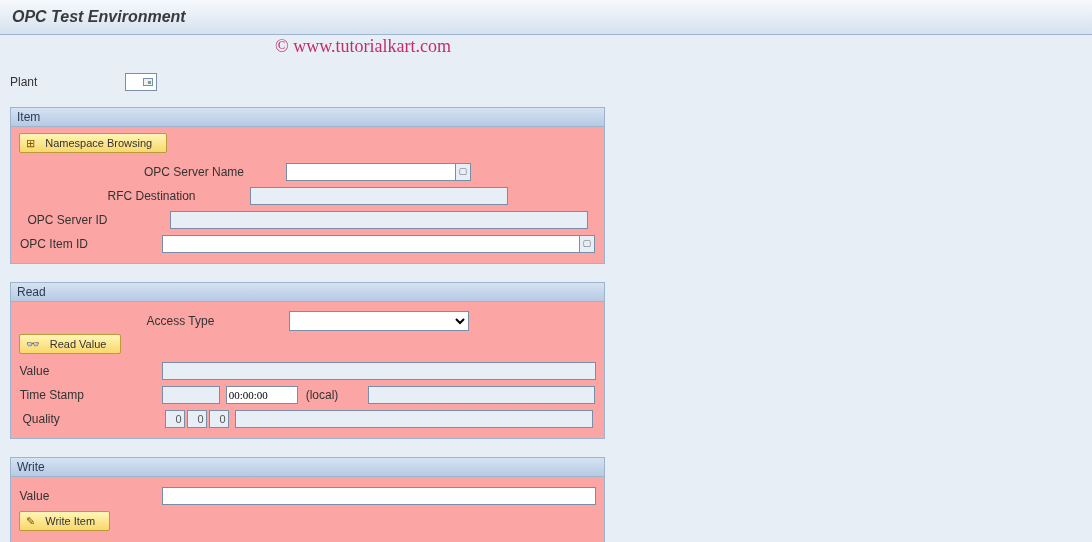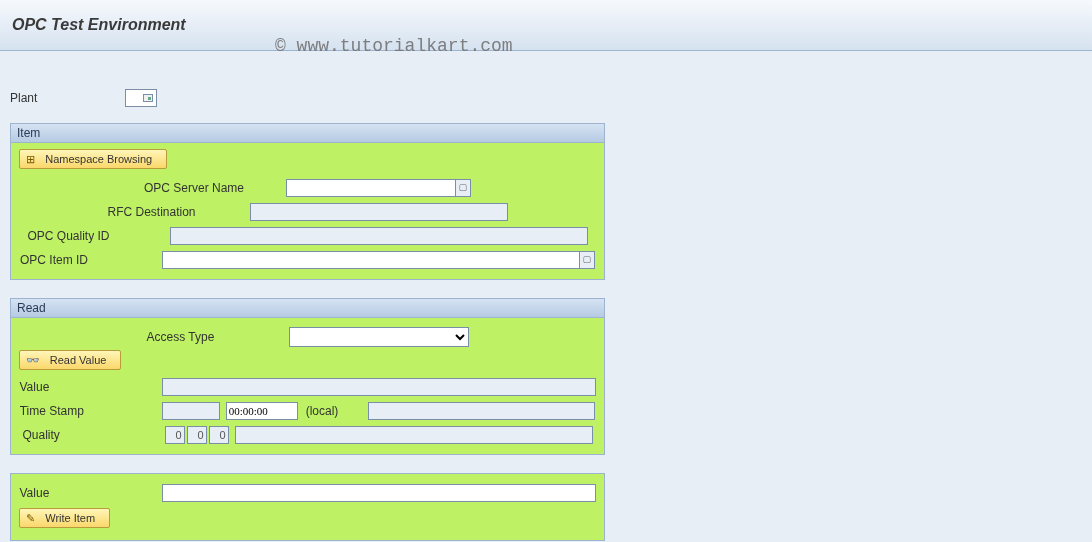--- a/index.html
+++ b/index.html
@@ -8,33 +8,33 @@
       font-size: 12px;
       background: #E8EEF6;
       color: #333;
       width: 1092px;
       height: 542px;
       position: relative;
     }
     .title-bar {
       background: linear-gradient(#F6F9FC, #D6E2F0);
       border-bottom: 1px solid #9DB4D0;
-      padding: 16px 12px;
+      padding: 8px 12px;
       font-size: 16px;
       font-style: italic;
       font-weight: bold;
       color: #3A3A3A;
     }
     .watermark {
       position: absolute;
       top: 36px;
       left: 275px;
-      color: #737373;
+      color: #be185d;
       font-size: 18px;
-      font-family: Liberation Mono, monospace;
+      font-family: Liberation Serif, serif;
       pointer-events: none;
       opacity: 0.9;
     }
     .content {
       padding: 20px 10px 10px 10px;
     }
     .plant-row {
       display: flex;
       align-items: center;
       margin: 18px 0 16px 0;
@@ -46,21 +46,21 @@
     }
     .plant-input { border:none; height:16px; width:16px; font-size:11px; outline:none;}
     .plant-f4{
       width:10px; height:8px; border:1px solid #7A8EA8; margin:0 3px 0 1px;
       background:#f0f0f0; position:relative;
     }
     .plant-f4::after{content:""; position:absolute; right:1px; bottom:1px; width:3px; height:3px; background:#6a8; }
 
     .group {
       border: 1px solid #9DB4D0;
-      background: #bef264;
+      background: #fca5a5;
       margin-bottom: 18px;
       width: 595px;
     }
     .group-header {
       background: linear-gradient(#D5E3F3, #B6CAE2);
       border-bottom: 1px solid #9DB4D0;
       padding: 2px 6px;
       font-size: 12px;
       color: #2A3A55;
     }
@@ -139,21 +139,21 @@
       <div class="form-row">
         <span class="lbl">OPC Server Name</span>
         <input class="txt" style="width: 170px;" value="">
         <span class="f4">▢</span>
       </div>
       <div class="form-row">
         <span class="lbl">RFC Destination</span>
         <span class="ro" style="width:258px"></span>
       </div>
       <div class="form-row">
-        <span class="lbl">OPC Quality ID</span>
+        <span class="lbl">OPC Server ID</span>
         <span class="ro" style="width:418px"></span>
       </div>
       <div class="form-row">
         <span class="lbl">OPC Item ID</span>
         <input class="txt" style="width: 418px;" value="">
         <span class="f4">▢</span>
       </div>
     </div>
   </div>
 
@@ -190,20 +190,21 @@
         <span class="ro" style="width:20px; text-align:right;">0</span>
         <span style="width:2px"></span>
         <span class="ro" style="width:20px; text-align:right;">0</span>
         <span style="width:6px"></span>
         <span class="ro" style="width:358px"></span>
       </div>
     </div>
   </div>
 
   <div class="group">
+    <div class="group-header">Write</div>
     <div class="group-body">
       <div class="form-row">
         <span class="lbl">Value</span>
         <input class="txt" style="width: 434px;" value="">
       </div>
       <button class="toolbar-btn" style="margin-top:2px;">
         <span class="ico">✎</span>
         <span>Write Item</span>
       </button>
     </div>

